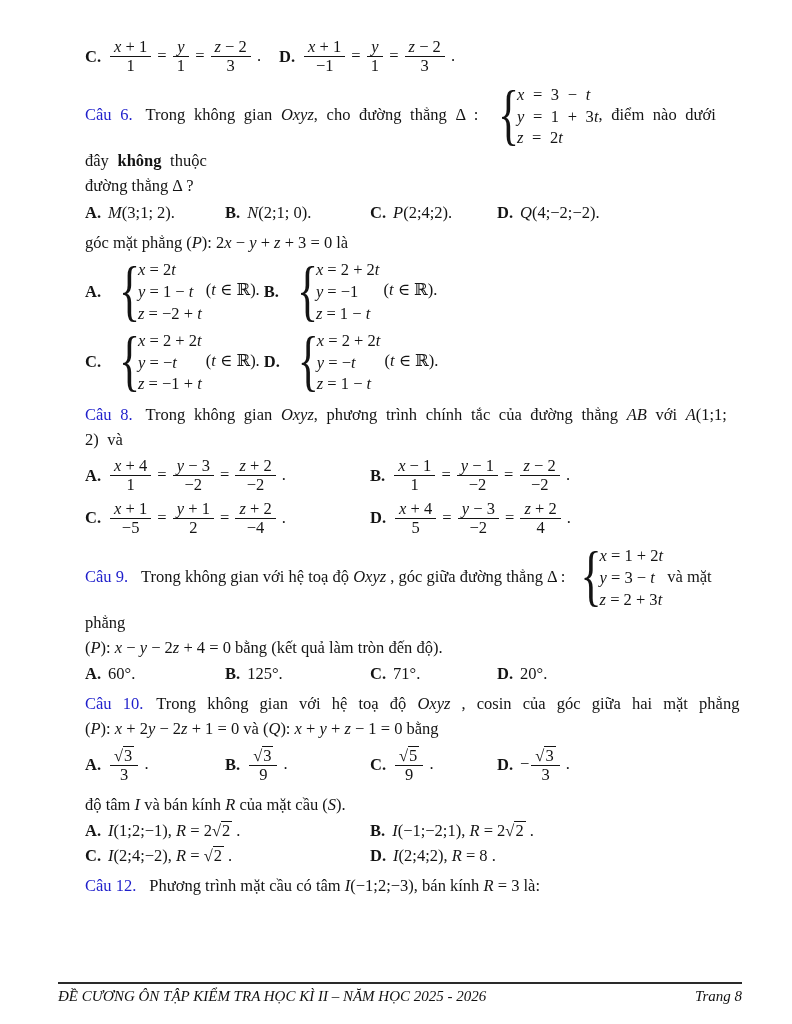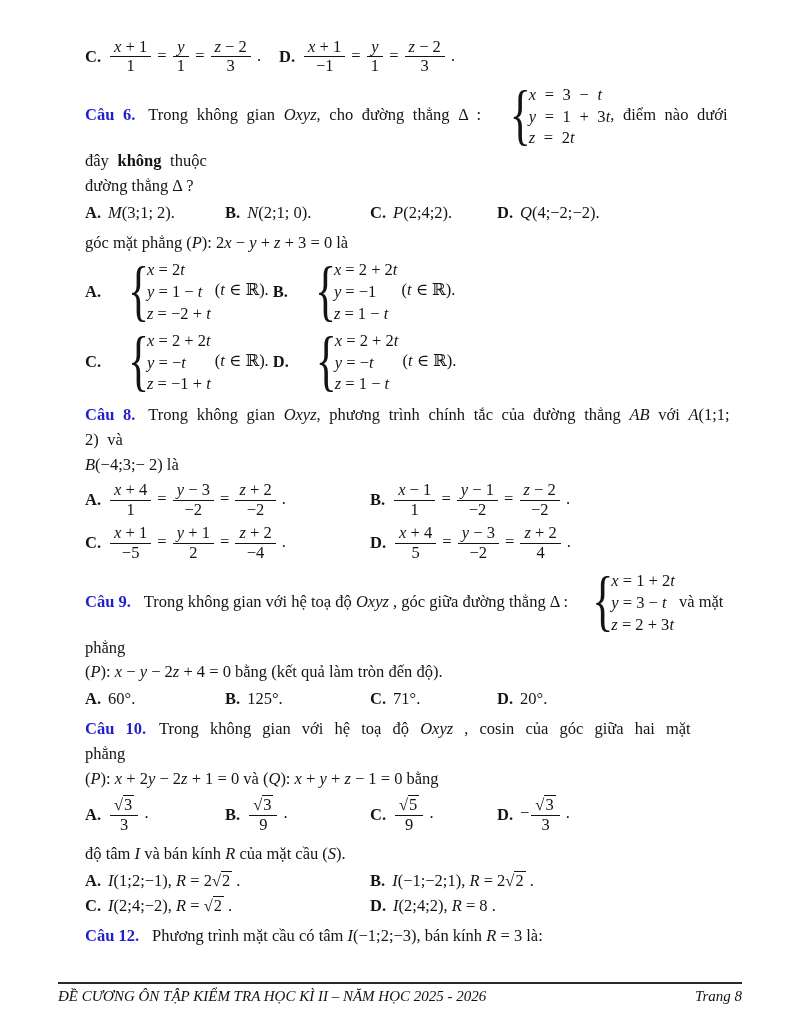--- a/index.html
+++ b/index.html
@@ -14,31 +14,31 @@
   
   v{font-style:italic}
   f{display:inline-block;vertical-align:middle;text-align:center;padding:0 2px;line-height:1.12}
   f n{display:block;border-bottom:1.2px solid #141414;padding:0 4px}
   f d{display:block;padding:0 4px}
   sq{white-space:nowrap}
   sq::before{content:"√"}
   sq r{display:inline-block;border-top:1.2px solid #141414;line-height:1.1;padding:0 2px 0 1px}
   sup{font-size:0.68em}
   cs{display:inline-flex;flex-direction:column;align-items:flex-start;vertical-align:middle;
-     position:relative;margin-left:30px;padding-left:9px}
+     position:relative;margin-left:21px;padding-left:9px}
   cs::before{content:"{";position:absolute;left:-10px;top:50%;
      transform:translateY(-52%) scaleY(1.55);font-size:44px;font-weight:300;color:#141414}
   cs cr{display:block;line-height:1.32;white-space:nowrap}
 
   
   .q{margin-bottom:7px}
   .q-line{line-height:1.5;min-height:24px}
   .q-line.spread{word-spacing:4.5px}
   .q-line.spread-wide{word-spacing:7px}
-  .q-num{color:var(--accent,#1f1fcb);font-weight:bold;margin-right:13px}
+  .q-num{color:var(--accent,#1f1fcb);font-weight:normal;margin-right:13px}
   .opt-row{display:flex;align-items:center;margin-top:3px;padding:1px 0}
   .opt{display:flex;align-items:center}
   .opt-label{font-weight:bold;margin-right:7px;flex:none}
   .row-four .opt:nth-child(1){width:140px}
   .row-four .opt:nth-child(2){width:145px}
   .row-four .opt:nth-child(3){width:127px}
   .row-two  .opt:nth-child(1){width:285px}
   .row-pair .opt:nth-child(1){min-width:162px;margin-right:4px}
   .row-top  .opt:nth-child(1){margin-right:18px}
 
@@ -127,21 +127,20 @@
               <cr><v>x</v> = 2 + 2<v>t</v></cr>
               <cr><v>y</v> = −<v>t</v></cr>
               <cr><v>z</v> = 1 − <v>t</v></cr>
             </cs> (<v>t</v> ∈ ℝ).</span>
         </span>
       </div>
     </section>
 
   <section class="q">
       <div class="q-line spread"><span class="q-num">Câu 8.</span><span class="q-text">Trong không gian <v>Oxyz</v>, phương trình chính tắc của đường thẳng <v>AB</v> với <v>A</v>(1;1; 2) và</span></div>
-      <div class="q-line"><span class="q-text"><v>B</v>(−4;3;− 2) là</span></div>
       <div class="opt-row row-two">
         <span class="opt">
           <span class="opt-label">A.</span>
           <span class="opt-body"><f><n><v>x</v> + 4</n><d>1</d></f> = <f><n><v>y</v> − 3</n><d>−2</d></f> = <f><n><v>z</v> + 2</n><d>−2</d></f> .</span>
         </span>
         <span class="opt">
           <span class="opt-label">B.</span>
           <span class="opt-body"><f><n><v>x</v> − 1</n><d>1</d></f> = <f><n><v>y</v> − 1</n><d>−2</d></f> = <f><n><v>z</v> − 2</n><d>−2</d></f> .</span>
         </span>
       </div>

